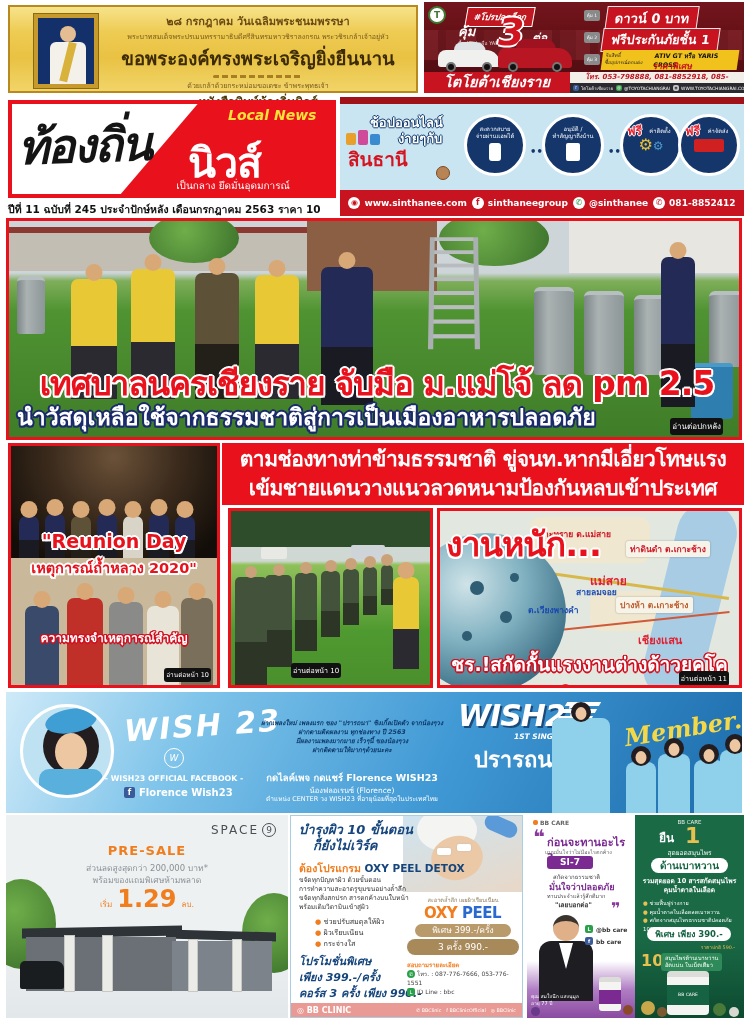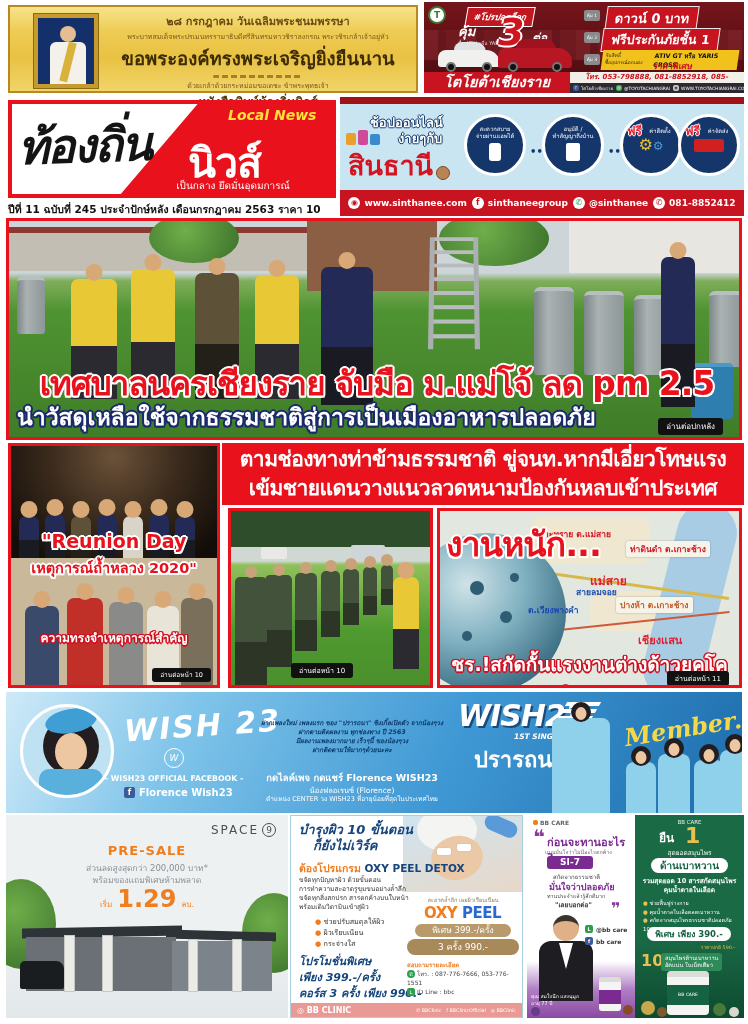--- a/index.html
+++ b/index.html
@@ -6,21 +6,21 @@
   body { background:#888; font-family:"DejaVu Sans", sans-serif; }
   .page { position:relative; width:748px; height:1024px; background:#fff; margin:0 auto; overflow:hidden; }
   .abs { position:absolute; }
   .ctr { text-align:center; }
   .b { font-weight:bold; }
   
   .stk-w { text-shadow:2px 0 0 #fff,-2px 0 0 #fff,0 2px 0 #fff,0 -2px 0 #fff,1.5px 1.5px 0 #fff,-1.5px 1.5px 0 #fff,1.5px -1.5px 0 #fff,-1.5px -1.5px 0 #fff; }
   .stk-n { text-shadow:2px 0 0 #1a2a6b,-2px 0 0 #1a2a6b,0 2px 0 #1a2a6b,0 -2px 0 #1a2a6b,1.5px 1.5px 0 #1a2a6b,-1.5px 1.5px 0 #1a2a6b,1.5px -1.5px 0 #1a2a6b,-1.5px -1.5px 0 #1a2a6b; }
   .stk-r { text-shadow:1.5px 0 0 #d01020,-1.5px 0 0 #d01020,0 1.5px 0 #d01020,0 -1.5px 0 #d01020,1px 1px 0 #d01020,-1px 1px 0 #d01020,1px -1px 0 #d01020,-1px -1px 0 #d01020; }
   .stk-b { text-shadow:1px 0 0 #123a6e,-1px 0 0 #123a6e,0 1px 0 #123a6e,0 -1px 0 #123a6e; }
-  .pill { background:#111; color:#fff; border-radius:3px; font-size:8px; padding:2px 8px; }
+  .pill { background:#111; color:#fff; border-radius:3px; font-size:8px; padding:2px 2px; }
 
   
   .royal { left:8px; top:5px; width:410px; height:88px; border:2px solid #b8891e;
     background:linear-gradient(180deg,#f6e38a 0%,#eecb52 30%,#e9c243 60%,#f1d468 100%); }
   .royal-frame { left:24px; top:7px; width:64px; height:74px; background:#14306b; border:4px solid #c79a2e; box-shadow:0 0 0 1px #8a6a14; }
   .royal-fig-head { left:22px; top:8px; width:16px; height:16px; border-radius:50%; background:#e5bd93; }
   .royal-fig-body { left:12px; top:24px; width:36px; height:42px; background:#f3f1ea; border-radius:6px 6px 0 0; }
   .royal-sash { left:26px; top:24px; width:8px; height:40px; background:#d9b23c; transform:rotate(14deg); }
   .royal-text { left:92px; top:5px; width:312px; color:#5a3e10; }
   .rt1 { font-size:11px; font-weight:bold; color:#6b4a12; }
@@ -64,21 +64,21 @@
   .issue-line { left:8px; top:201px; width:330px; font-size:10.5px; font-weight:bold; color:#111; }
 
   
   .sin { left:340px; top:97px; width:404px; height:119px; }
   .sin-top { left:0; top:0; width:404px; height:7px; background:#a01218; }
   .sin-body { left:0; top:7px; width:404px; height:86px; background:#c9e5f1; overflow:hidden; }
   .sin-bags { left:6px; top:26px; display:flex; gap:2px; align-items:flex-end; }
   .bag { width:10px; height:14px; border-radius:2px; }
   .sin-l1 { left:30px; top:8px; font-size:13px; font-weight:900; color:#fff; }
   .sin-l2 { left:58px; top:24px; font-size:13px; font-weight:900; color:#fff; }
-  .sin-brand { left:8px; top:40px; font-size:27px; font-weight:900; color:#d41420; }
+  .sin-brand { left:8px; top:40px; font-size:19px; font-weight:900; color:#d41420; }
   .sin-monkey { left:96px; top:62px; width:14px; height:14px; border-radius:50%; background:#b98455; border:1px solid #7a4a22; }
   .sin-circ { top:10px; width:62px; height:62px; border-radius:50%; background:#15366b; border:3px solid #fff; color:#fff; text-align:center; overflow:hidden; }
   .sin-circ .cap { font-size:5.8px; margin-top:9px; line-height:7px; }
   .sin-free { position:absolute; left:4px; top:4px; color:#e82030; font-weight:900; font-size:12px; text-shadow:1px 0 0 #fff,-1px 0 0 #fff,0 1px 0 #fff,0 -1px 0 #fff; }
   .sin-dots { top:42px; color:#15366b; font-size:10px; font-weight:900; }
   .sin-bot { left:0; top:93px; width:404px; height:26px; background:#c81420; display:flex; align-items:center; justify-content:space-around; padding:0 6px; }
   .sin-item { color:#fff; font-size:9px; font-weight:bold; display:flex; align-items:center; gap:4px; white-space:nowrap; }
   .sin-ic { width:12px; height:12px; border-radius:50%; background:#fff; color:#c81420; font-size:8px; text-align:center; line-height:12px; font-weight:bold; }
 
   

